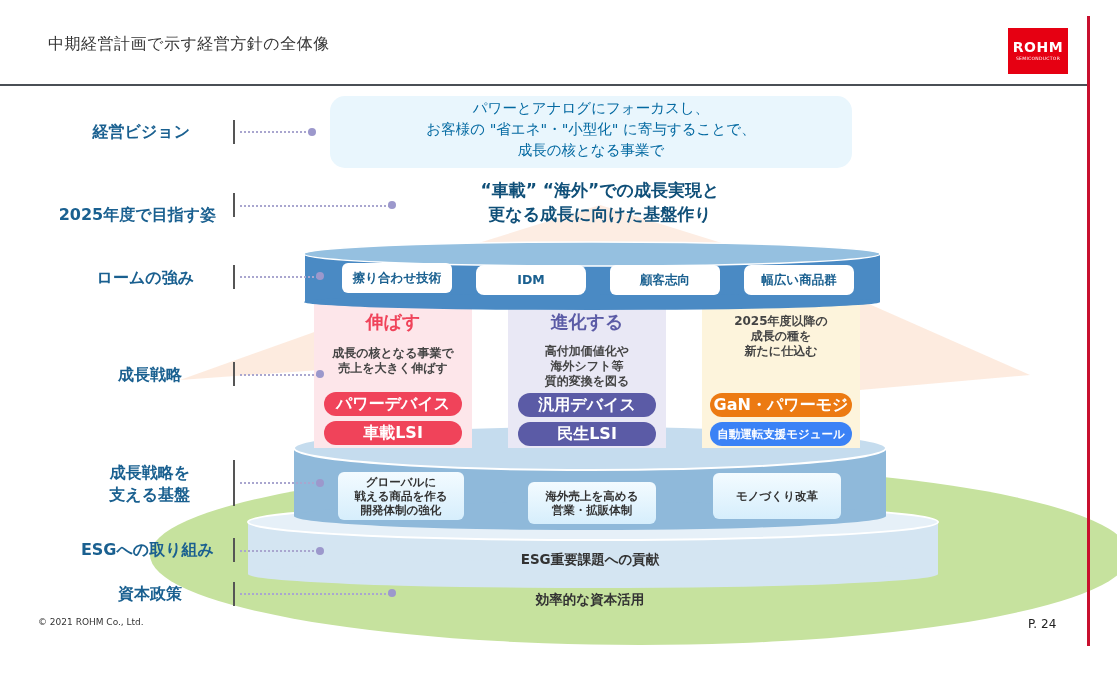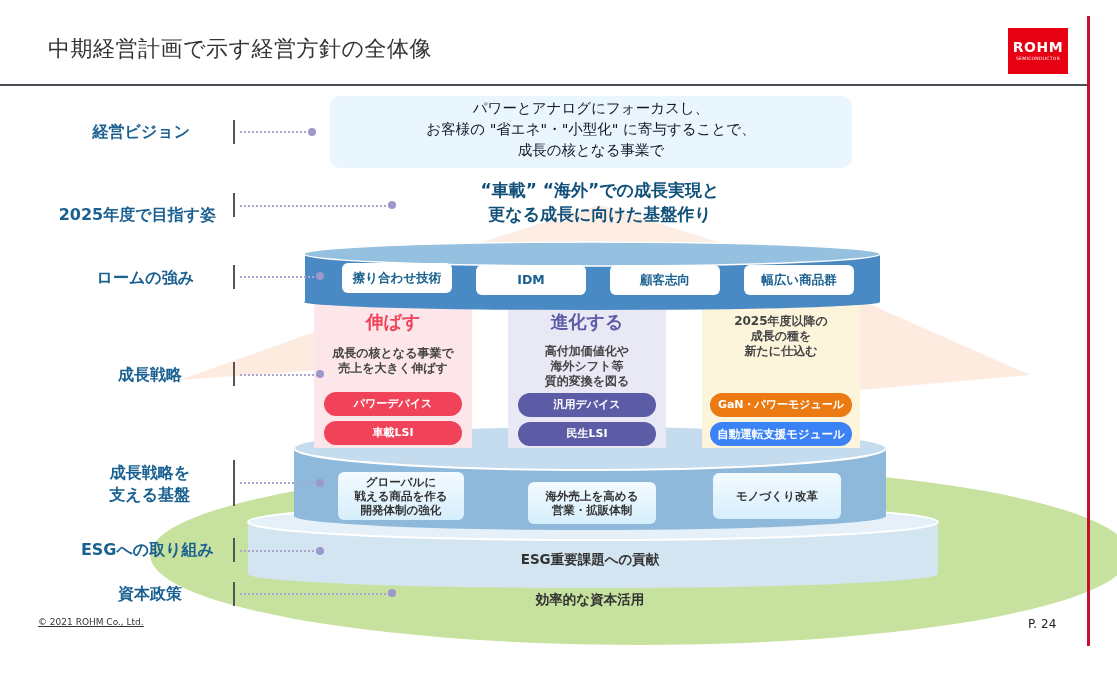--- a/index.html
+++ b/index.html
@@ -1,36 +1,36 @@
 <!DOCTYPE html>
 <html><head>
 <meta charset="utf-8">
 <style>
   html, body { margin:0; padding:0; }
   body { width:1117px; height:679px; position:relative; overflow:hidden; background:#ffffff; font-family:"DejaVu Sans", sans-serif; }
   .abs { position:absolute; }
-  .title { left:48px; top:34px; font-size:22px; color:#333333; font-family:"DejaVu Sans", sans-serif; letter-spacing:0.5px; }
+  .title { left:48px; top:34px; font-size:16px; color:#333333; font-family:"DejaVu Sans", sans-serif; letter-spacing:0.5px; }
   .hr { left:0; top:84px; width:1090px; height:2px; background:#4a4f55; }
   .vred { left:1087px; top:16px; width:3px; height:630px; background:#c8102e; }
   .logo { left:1008px; top:28px; width:60px; height:46px; background:#e60012; color:#fff; text-align:center; }
   .logo .main { font-family:"DejaVu Sans", sans-serif; font-weight:bold; font-size:14px; margin-top:11px; letter-spacing:0.5px; }
   .logo .sub { font-size:4.5px; letter-spacing:0.3px; margin-top:1px; }
   .rowlabel { font-weight:bold; color:#1a6090; font-size:16px; text-align:right; width:190px; line-height:22px; }
   .tick { width:2px; background:#555; }
   .dots { height:0; border-top:2px dotted #a9a6cf; }
   .dot { width:8px; height:8px; border-radius:50%; background:#9c98cc; }
-  .vision { left:330px; top:96px; width:522px; height:72px; background:#e9f6fd; border-radius:10px; text-align:center; color:#0f172a; font-size:14.5px; line-height:21px; padding-top:2px; box-sizing:border-box; }
+  .vision { left:330px; top:96px; width:522px; height:72px; background:#e9f6fd; border-radius:15px; text-align:center; color:#0369a1; font-size:14.5px; line-height:21px; padding-top:2px; box-sizing:border-box; }
   .target { left:380px; top:178px; width:440px; text-align:center; color:#0f4f78; font-weight:bold; font-size:17px; line-height:24px; }
   .chip-top { background:#fff; border-radius:6px; color:#1a6090; font-weight:bold; font-size:12.5px; text-align:center; line-height:30px; height:30px; }
   .col { position:absolute; top:304px; height:146px; }
   .col .head { font-weight:bold; font-size:18px; text-align:center; margin-top:6px; }
   .col .desc { color:#444; font-weight:bold; font-size:12px; text-align:center; line-height:15px; }
-  .pill { position:absolute; height:24px; border-radius:12px; color:#fff; font-weight:bold; font-size:11px; text-align:center; line-height:24px; }
+  .pill { position:absolute; height:24px; border-radius:12px; color:#fff; font-weight:bold; font-size:16px; text-align:center; line-height:24px; }
   .base-chip { position:absolute; background:linear-gradient(#f3fbff,#d6eefc); border-radius:6px; color:#333; font-weight:bold; font-size:11.5px; text-align:center; line-height:14px; display:flex; align-items:center; justify-content:center; }
-  .footer { color:#333; font-size:9px;text-decoration:underline; }
+  .footer { color:#333; font-size:9px; }
 </style>
 </head>
 <body>
 
 <svg class="abs" style="left:0;top:0" width="1117" height="679">
 
   <polygon points="600,205 440,255 760,255" fill="#fde9dc" opacity="0.8"></polygon>
   <polygon points="320,330 180,380 320,370" fill="#fde9dc" opacity="0.9"></polygon>
   <polygon points="860,300 1030,375 860,390" fill="#fde9dc" opacity="0.9"></polygon>
 
@@ -104,23 +104,23 @@
   <div>お客様の "省エネ"・"小型化" に寄与することで、</div>
   <div>成長の核となる事業で</div>
 </div>
 
 <div class="abs target">
   <div>“車載” “海外”での成長実現と</div>
   <div>更なる成長に向けた基盤作り</div>
 </div>
 
 <div class="abs chip-top" style="left:342px;top:263px;width:110px;">擦り合わせ技術</div>
-<div class="abs chip-top" style="left:476px;top:265px;width:110px;">IDM</div>
+<div class="abs chip-top" style="left:476px;top:265px;width:110px;border-radius:8px;">IDM</div>
 <div class="abs chip-top" style="left:610px;top:265px;width:110px;">顧客志向</div>
-<div class="abs chip-top" style="left:744px;top:265px;width:110px;">幅広い商品群</div>
+<div class="abs chip-top" style="left:744px;top:265px;width:110px;border-radius:7px;">幅広い商品群</div>
 
 <div class="col" style="left:314px;width:158px;">
   <div class="head" style="color:#f0435a;">伸ばす</div>
   <div class="desc" style="margin-top:12px;">
     <div>成長の核となる事業で</div>
     <div>売上を大きく伸ばす</div>
   </div>
   <div class="pill" style="left:10px;top:88px;width:138px;background:#f0435a;">パワーデバイス</div>
   <div class="pill" style="left:10px;top:117px;width:138px;background:#f0435a;">車載LSI</div>
 </div>

